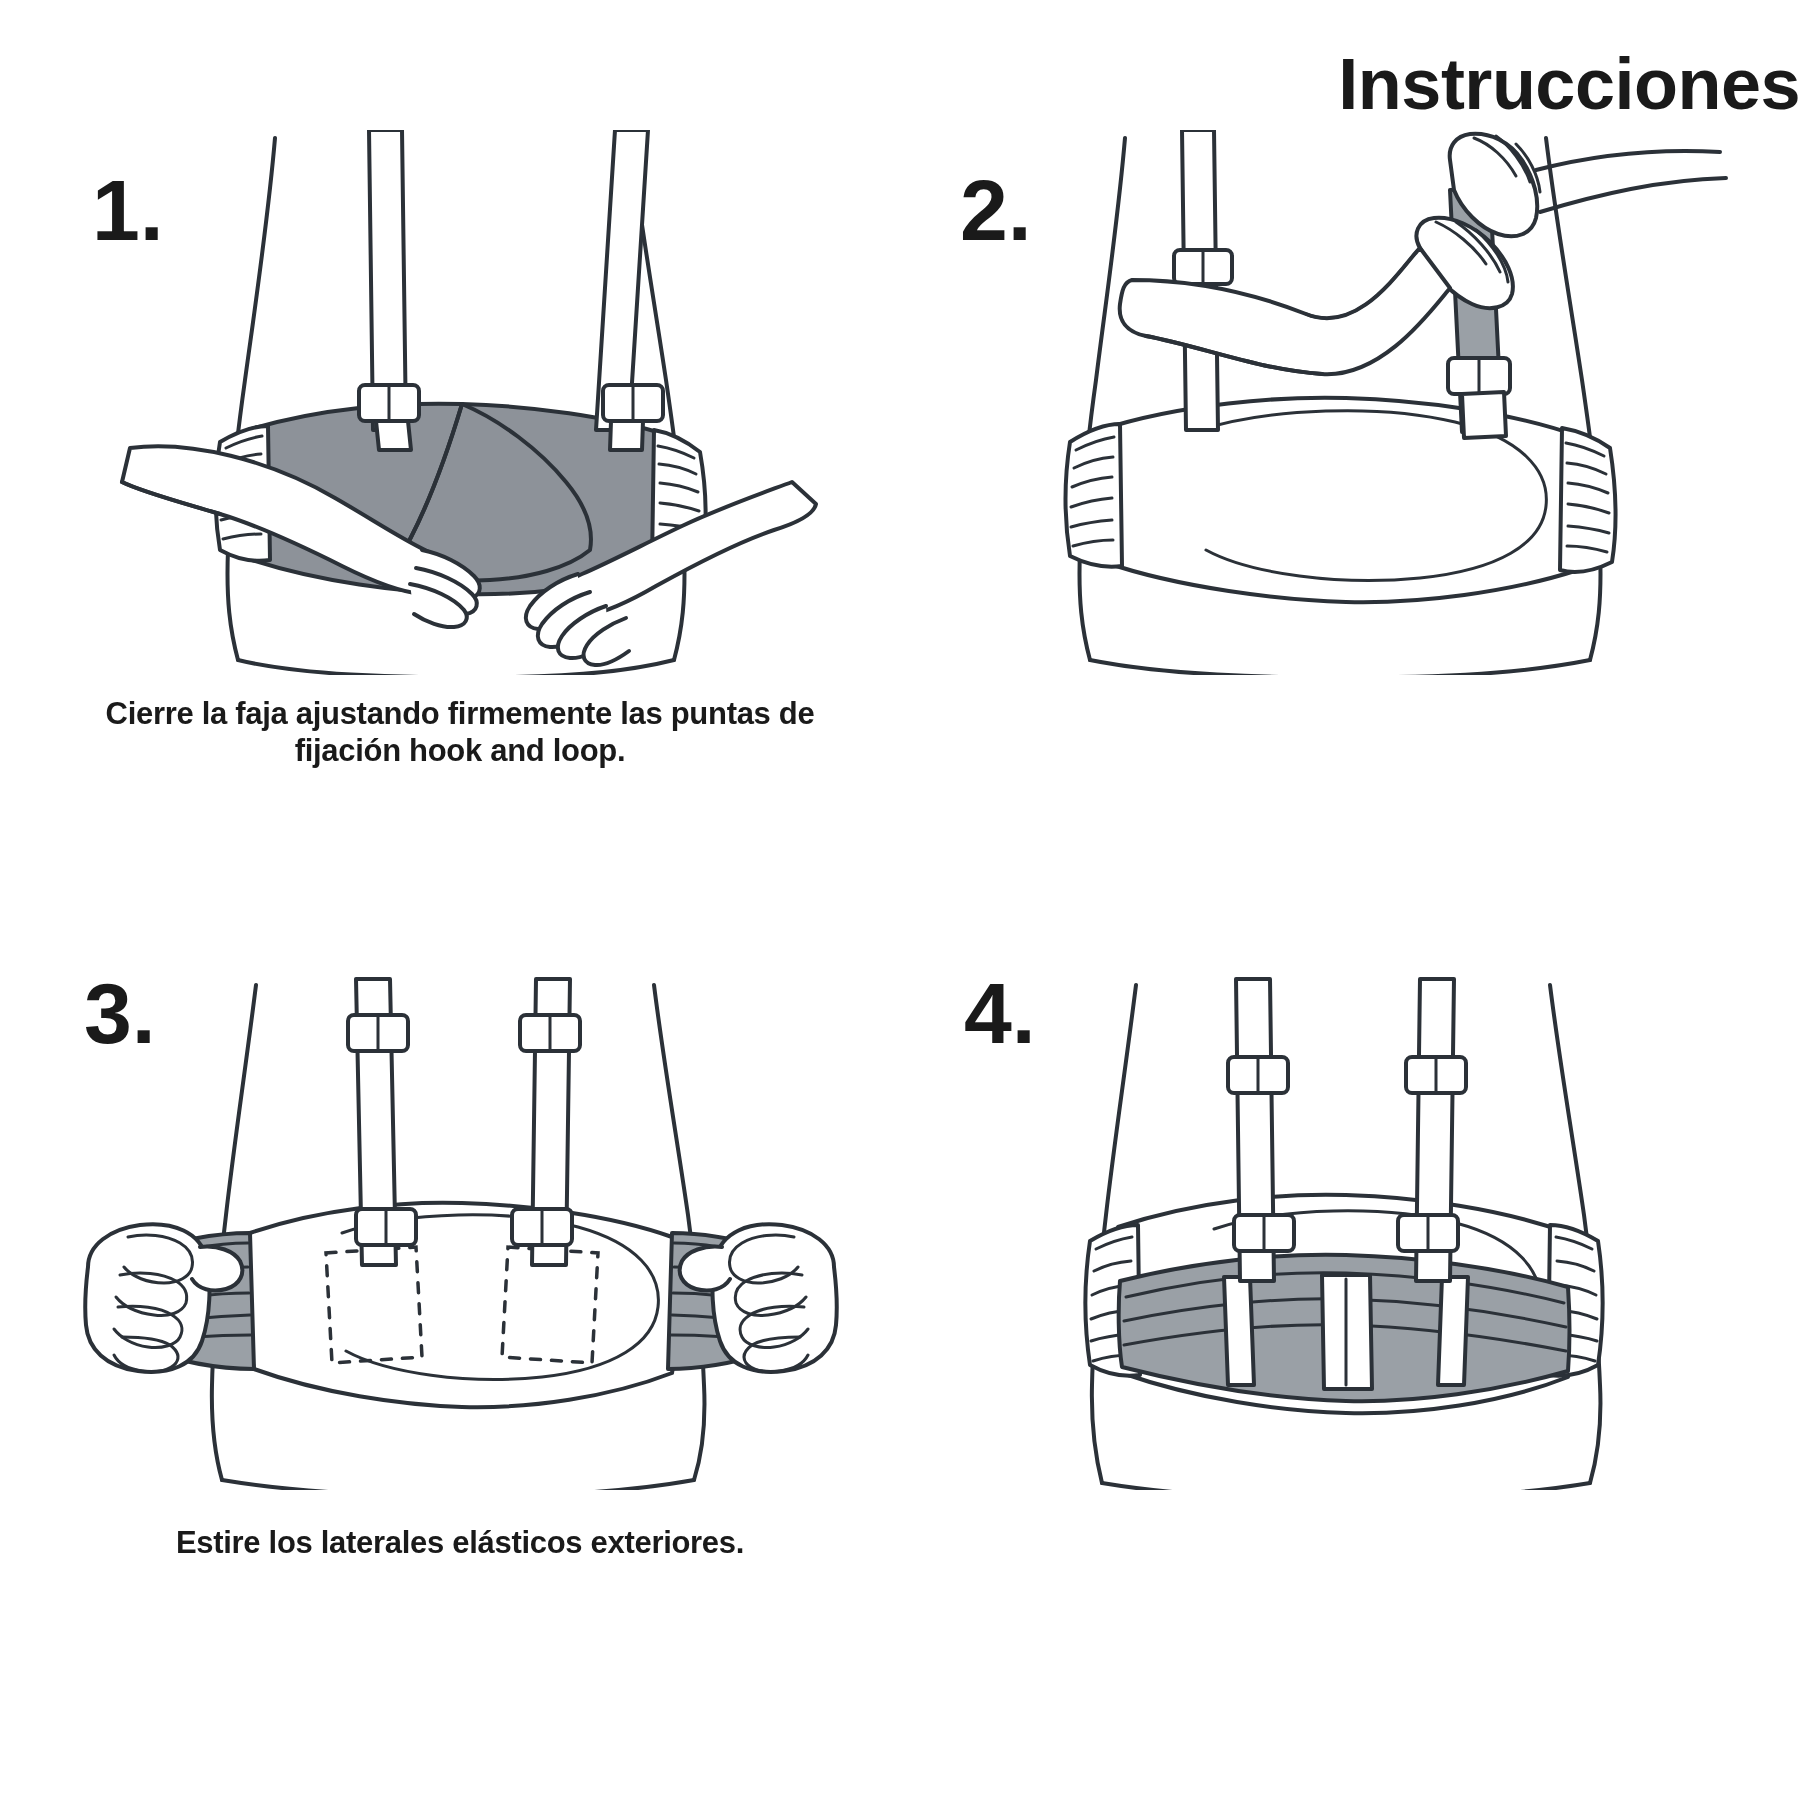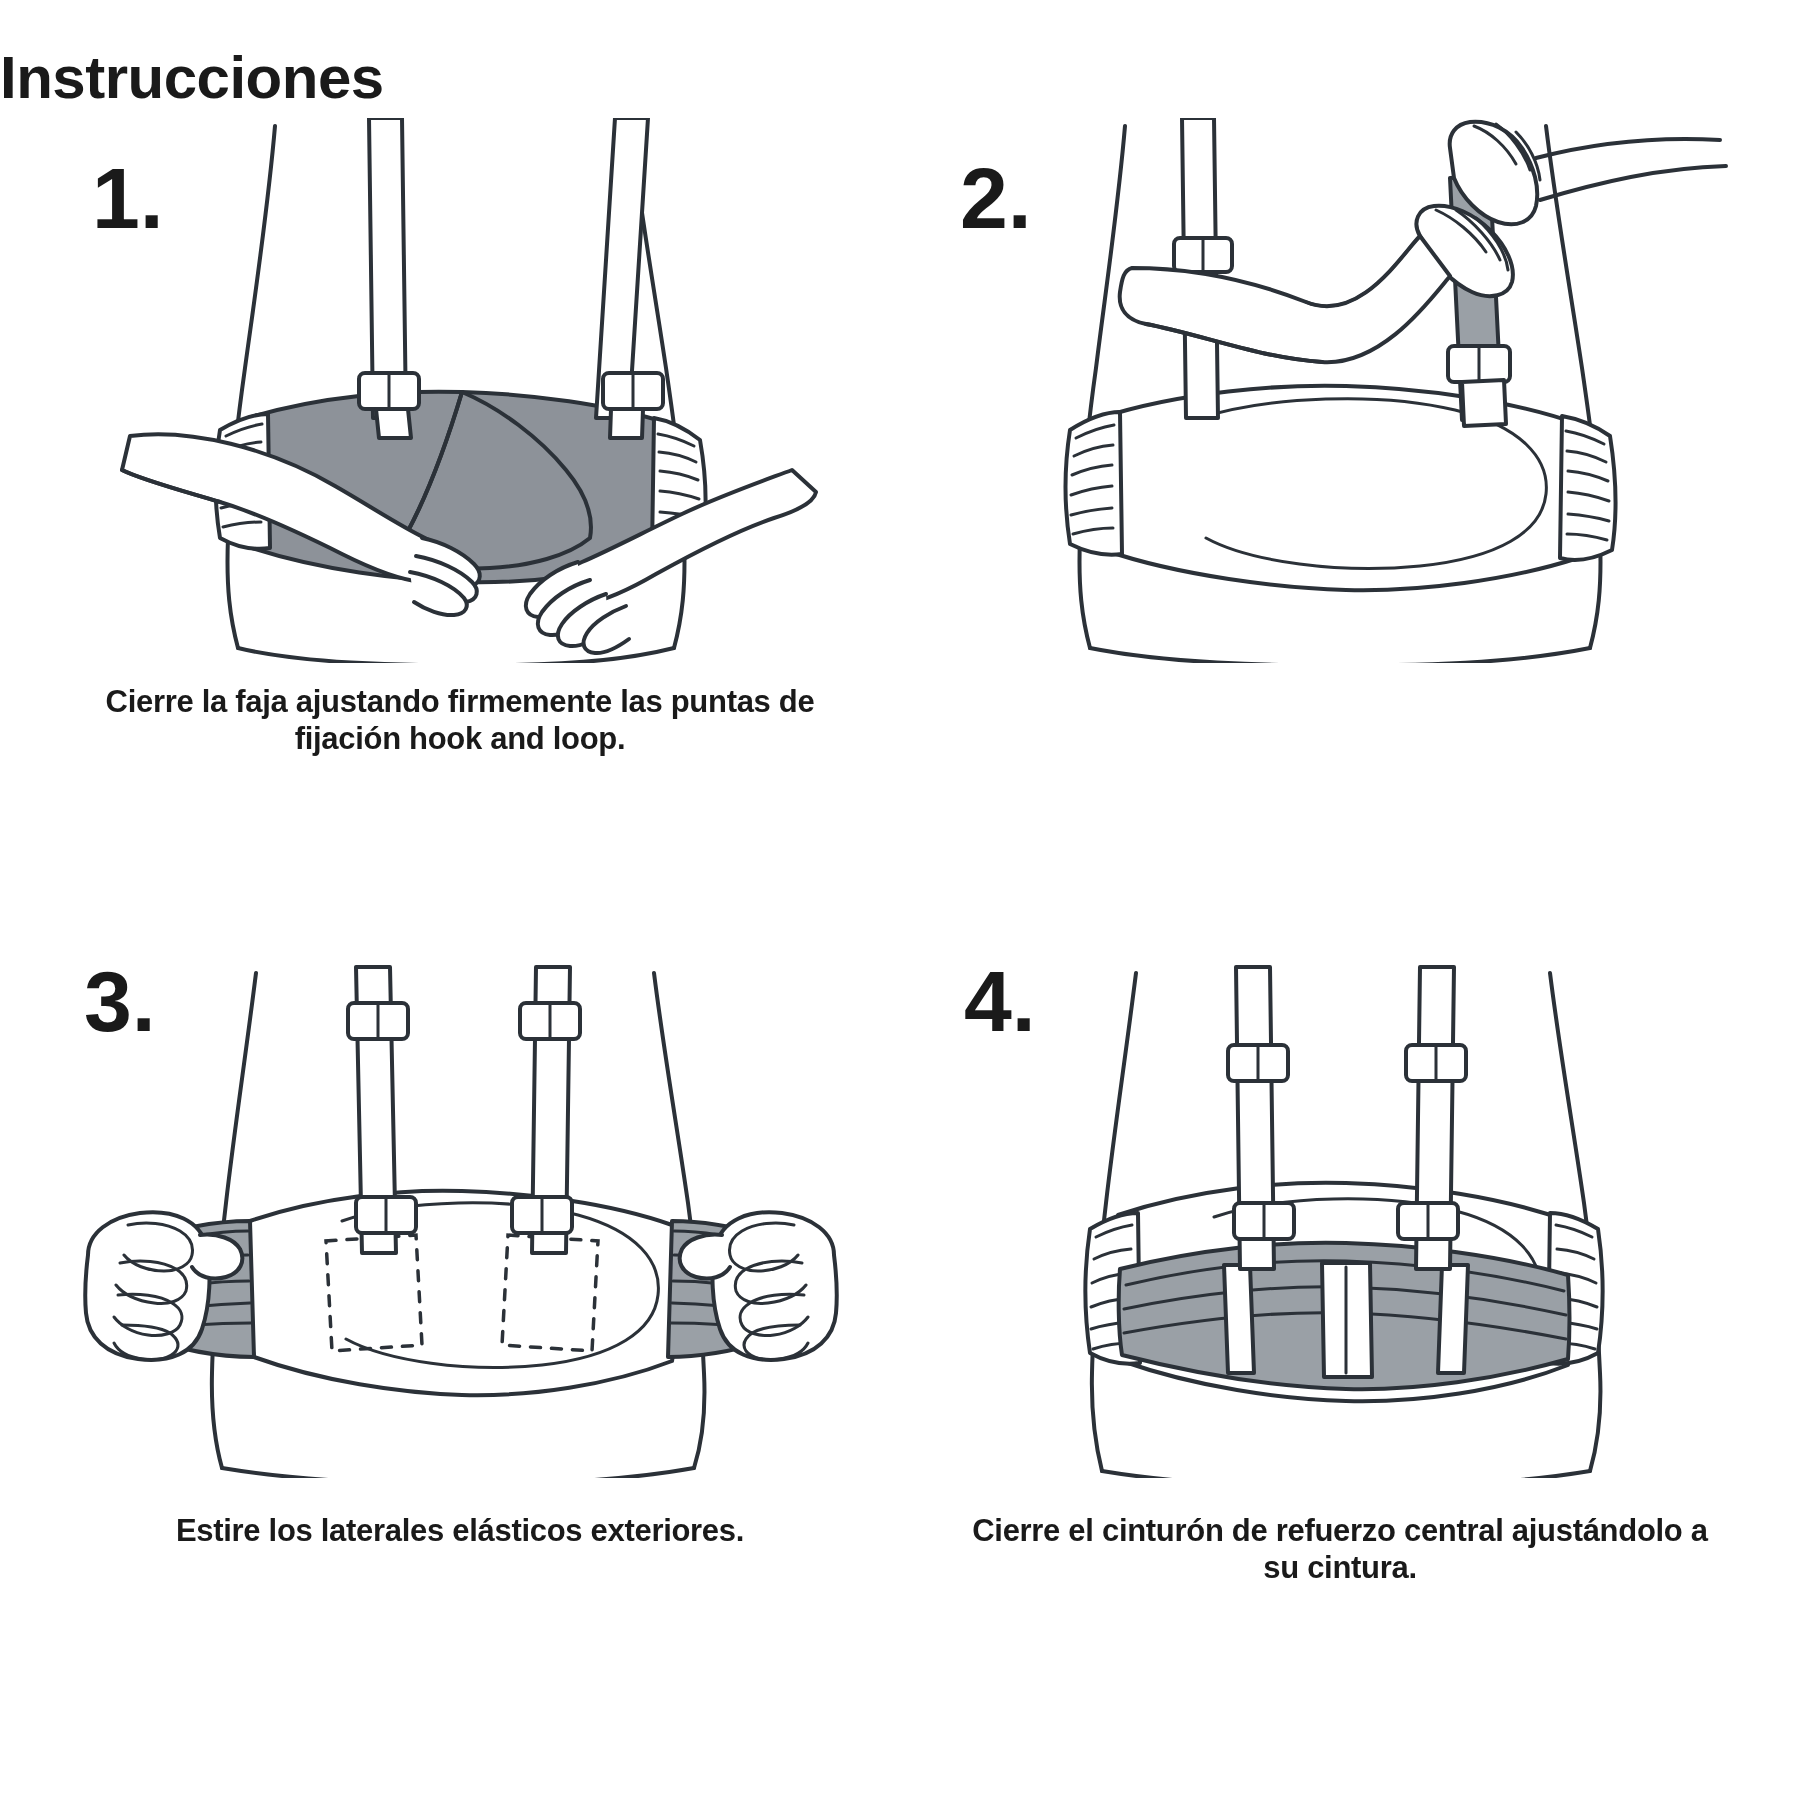--- a/index.html
+++ b/index.html
@@ -15,22 +15,22 @@
     overflow: hidden;
   }
   .page {
     position: relative;
     width: 1800px;
     height: 1800px;
     box-sizing: border-box;
     padding: 0;
   }
   .title {
-    text-align: left;
-    font-size: 60px;
+    text-align: right;
+    font-size: 72px;
     font-weight: 700;
     letter-spacing: -0.5px;
     margin: 48px 0 10px 0;
     line-height: 1.0;
   }
   .grid {
     display: grid;
     grid-template-columns: 1fr 1fr;
     grid-template-rows: 1fr 1fr;
     width: 1800px;
@@ -319,17 +319,16 @@
           <rect class="fillw" x="278" y="112" width="60" height="36" rx="6"></rect>
           <rect class="fillw" x="456" y="112" width="60" height="36" rx="6"></rect>
           <path class="ln-thin" d="M308 114 L308 146"></path>
           <path class="ln-thin" d="M486 114 L486 146"></path>
           <rect class="fillw" x="284" y="270" width="60" height="36" rx="6"></rect>
           <rect class="fillw" x="448" y="270" width="60" height="36" rx="6"></rect>
           <path class="ln-thin" d="M314 272 L314 304"></path>
           <path class="ln-thin" d="M478 272 L478 304"></path>
         </svg>
       </div>
-      <div class="caption">Cierre el cinturón de refuerzo central ajustándolo a su cintura.</div>
     </div>
 
   </div>
 </div>
 
 </body></html>

